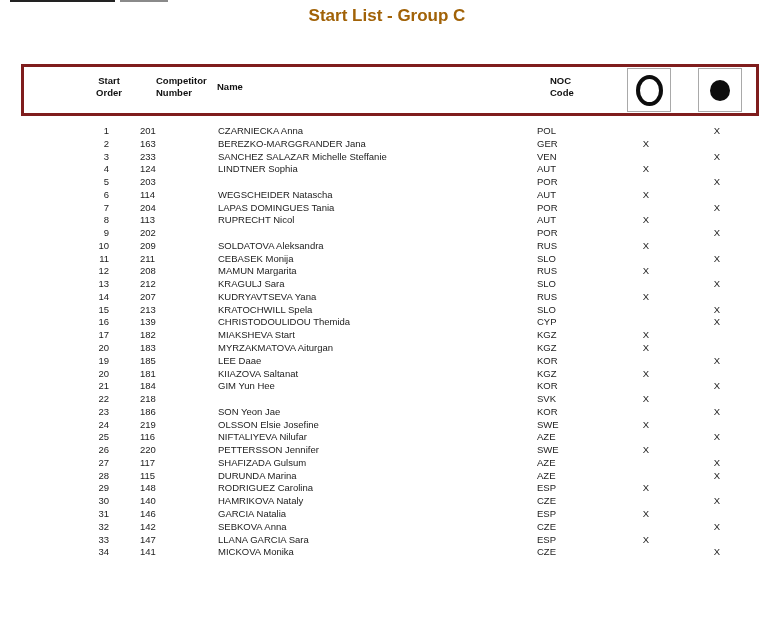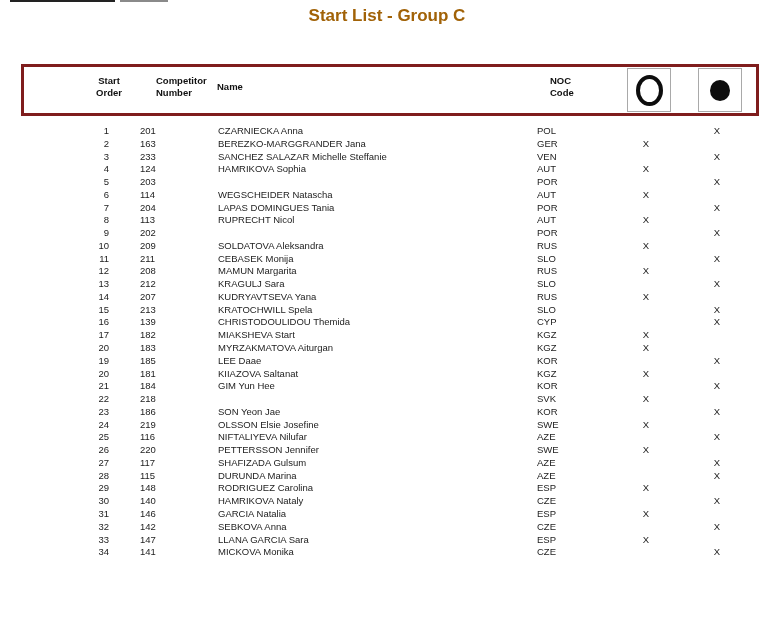--- a/index.html
+++ b/index.html
@@ -117,21 +117,21 @@
     <div class="cell c-order">3</div>
     <div class="cell c-number">233</div>
     <div class="cell c-name">SANCHEZ SALAZAR Michelle Steffanie</div>
     <div class="cell c-noc">VEN</div>
     <div class="cell c-hoop"></div>
     <div class="cell c-ball">X</div>
   </div>
       <div class="row">
     <div class="cell c-order">4</div>
     <div class="cell c-number">124</div>
-    <div class="cell c-name">HAMRIKOVA Sophia</div>
+    <div class="cell c-name">LINDTNER Sophia</div>
     <div class="cell c-noc">AUT</div>
     <div class="cell c-hoop">X</div>
     <div class="cell c-ball"></div>
   </div>
       <div class="row">
     <div class="cell c-order">5</div>
     <div class="cell c-number">203</div>
     <div class="cell c-noc">POR</div>
     <div class="cell c-hoop"></div>
     <div class="cell c-ball">X</div>

